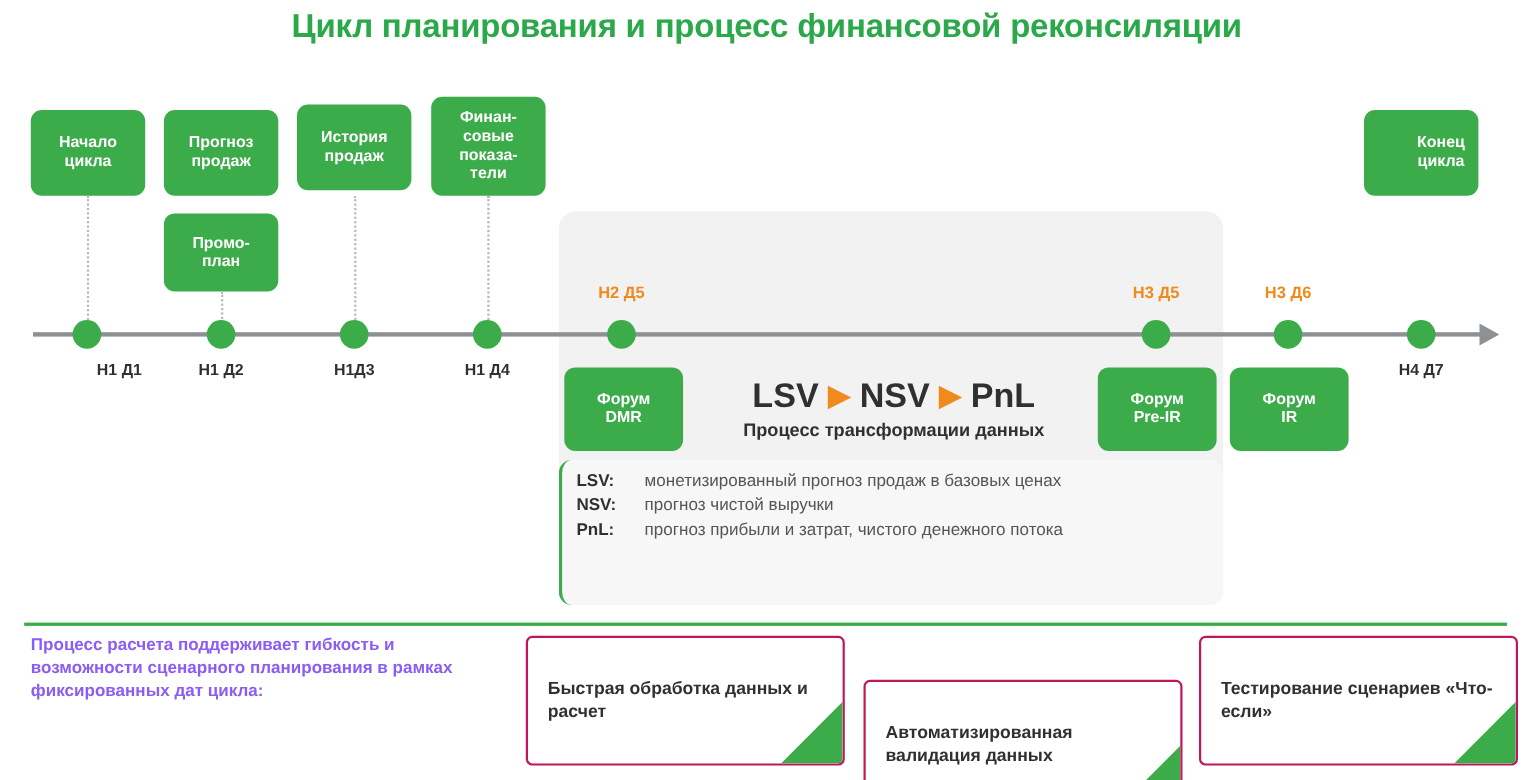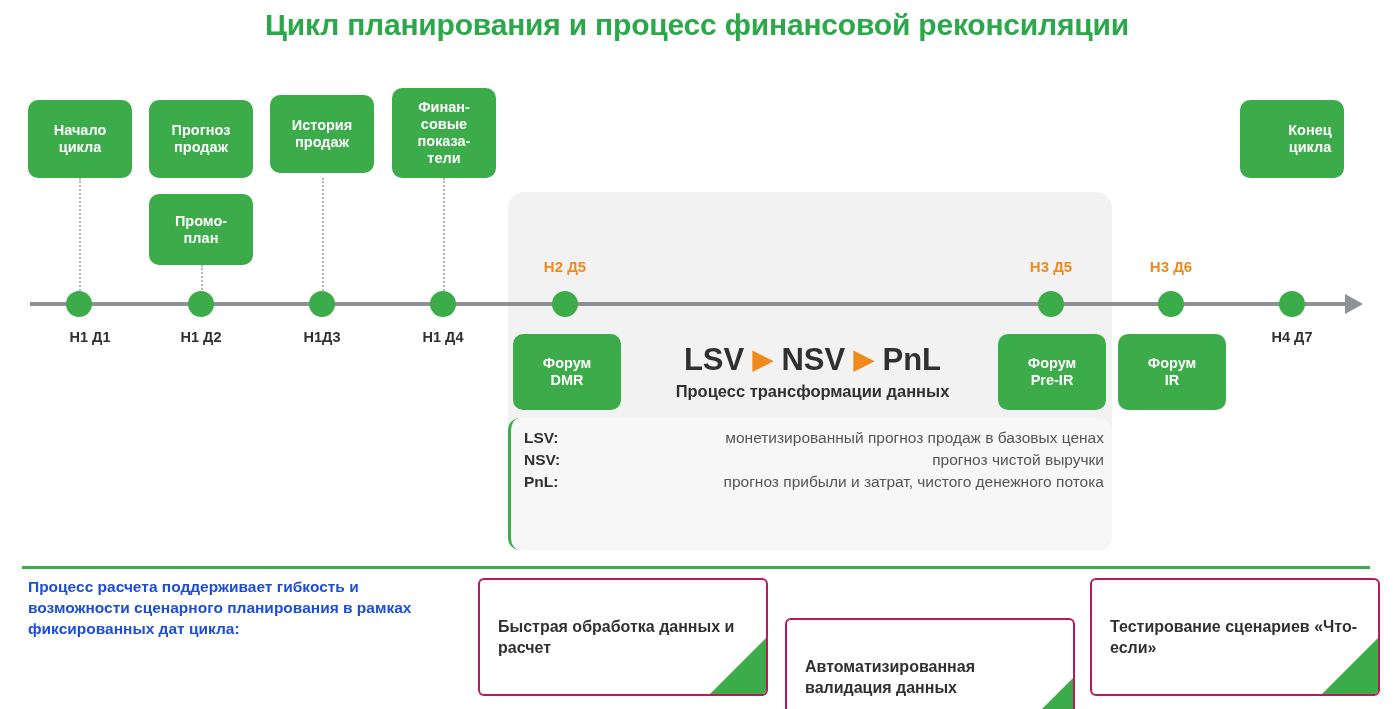--- a/index.html
+++ b/index.html
@@ -155,40 +155,40 @@
     line-height: 20px;
     color: #555555;
   }
   .defs .row { display: flex; margin-bottom: 2px; }
   .defs .key {
     width: 62px;
     flex: 0 0 62px;
     font-weight: bold;
     color: #303030;
   }
-  .defs .val { flex: 1; text-align: right; }
+  .defs .val { flex: 1; }
 
   
   .bottom-rule {
     position: absolute;
     left: 22px;
     top: 566px;
     width: 1348px;
     height: 3px;
     background: #3bac49;
   }
   .bottom-note {
     position: absolute;
     left: 28px;
     top: 576px;
     width: 420px;
     font-size: 15.5px;
     font-weight: bold;
     line-height: 21px;
-    color: #1d4ed8;
+    color: #8b5cf6;
   }
   .card {
     position: absolute;
     top: 578px;
     width: 290px;
     height: 118px;
     background: #ffffff;
     border: 2px solid #be185d;
     border-radius: 6px;
     box-sizing: border-box;
@@ -234,21 +234,21 @@
 
   <div class="node" style="left:66px;"></div>
   <div class="node" style="left:188px;"></div>
   <div class="node" style="left:309px;"></div>
   <div class="node" style="left:430px;"></div>
   <div class="node" style="left:552px;"></div>
   <div class="node" style="left:1038px;"></div>
   <div class="node" style="left:1158px;"></div>
   <div class="node" style="left:1279px;"></div>
 
-  <div class="nlabel" style="left:40px; width:100px;">Н1 Д1</div>
+  <div class="nlabel" style="left:29px; width:100px;text-align:right;">Н1 Д1</div>
   <div class="nlabel" style="left:151px; width:100px;">Н1 Д2</div>
   <div class="nlabel" style="left:272px; width:100px;">Н1Д3</div>
   <div class="nlabel" style="left:393px; width:100px;">Н1 Д4</div>
   <div class="nlabel" style="left:1242px; width:100px;">Н4 Д7</div>
 
   <div class="olabel" style="left:515px; width:100px;">Н2 Д5</div>
   <div class="olabel" style="left:1001px; width:100px;">Н3 Д5</div>
   <div class="olabel" style="left:1121px; width:100px;">Н3 Д6</div>
 
   <div class="gbox" style="left:28px; top:100px; width:104px; height:78px;">

